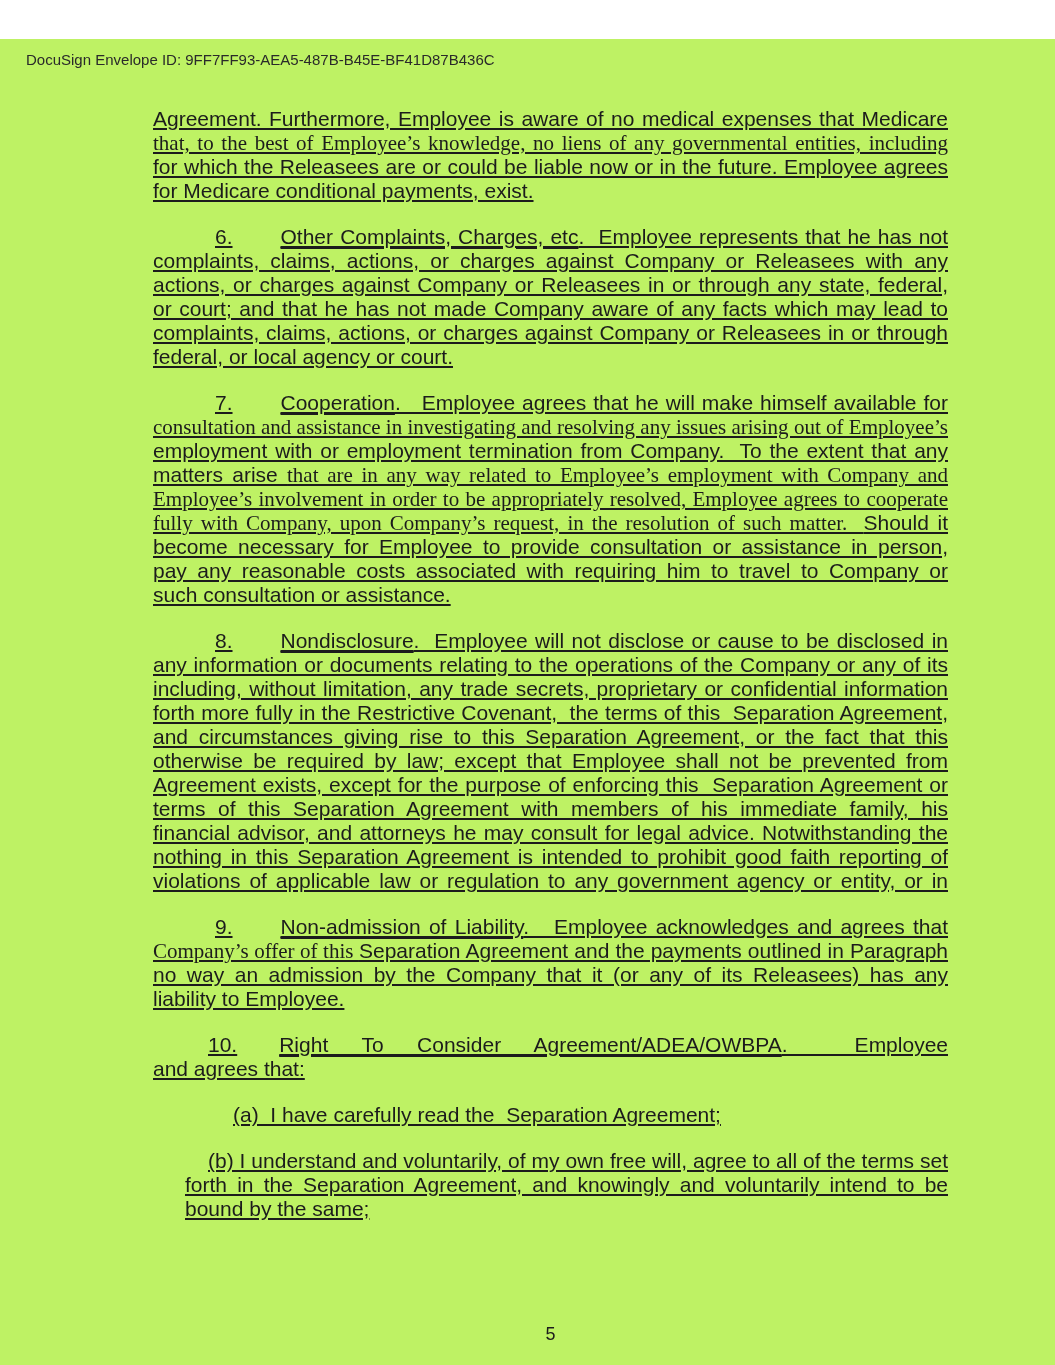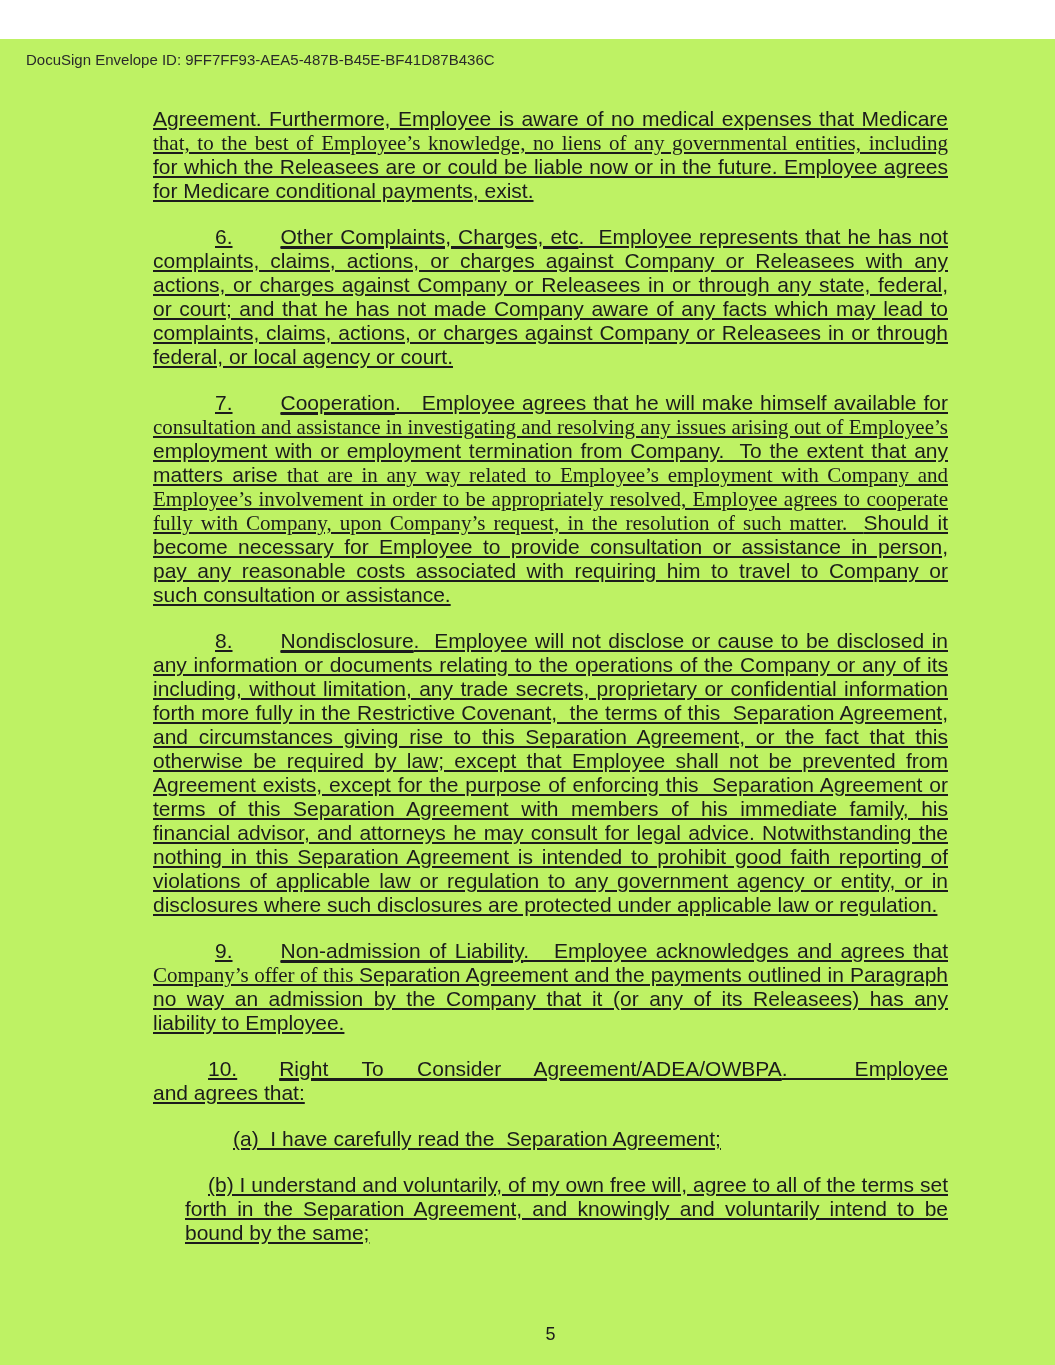--- a/index.html
+++ b/index.html
@@ -90,21 +90,20 @@
         <div class="line aj"><span>any information or documents relating to the operations of the Company or any of its affiliates,</span></div>
         <div class="line aj"><span>including, without limitation, any trade secrets, proprietary or confidential information as set</span></div>
         <div class="line aj"><span>forth more fully in the Restrictive Covenant,&nbsp; the terms of this&nbsp; Separation Agreement, the facts</span></div>
         <div class="line aj"><span>and circumstances giving rise to this Separation Agreement, or the fact that this Separation</span></div>
         <div class="line aj"><span>otherwise be required by law; except that Employee shall not be prevented from discussing the</span></div>
         <div class="line aj"><span>Agreement exists, except for the purpose of enforcing this&nbsp; Separation Agreement or as may</span></div>
         <div class="line aj"><span>terms of this Separation Agreement with members of his immediate family, his accountant or</span></div>
         <div class="line aj"><span>financial advisor, and attorneys he may consult for legal advice. Notwithstanding the above,</span></div>
         <div class="line aj"><span>nothing in this Separation Agreement is intended to prohibit good faith reporting of possible</span></div>
         <div class="line aj"><span>violations of applicable law or regulation to any government agency or entity, or in making</span></div>
-        <div class="line al"><span>disclosures where such disclosures are protected under applicable law or regulation.</span></div>
       </div>
       <div class="para">
         <div class="line aj"><span class="sp" style="width: 62px;"></span><span>9.</span><span class="sp" style="width: 48px;"></span><span class="u">Non-admission of Liability</span><span>.&nbsp;&nbsp; Employee acknowledges and agrees that the</span></div>
         <div class="line aj"><span class="serif">Company’s offer of this </span><span>Separation Agreement and the payments outlined in Paragraph 6 are in</span></div>
         <div class="line aj"><span>no way an admission by the Company that it (or any of its Releasees) has any obligation or</span></div>
         <div class="line al"><span>liability to Employee.</span></div>
       </div>
       <div class="para">
         <div class="line al"><span class="sp" style="width: 55px;"></span><span>10.</span><span class="sp" style="width: 42px;"></span><span class="u">Right To Consider Agreement/ADEA/OWBPA</span><span>.&nbsp; Employee acknowledges</span></div>
         <div class="line al"><span>and agrees that:</span></div>

